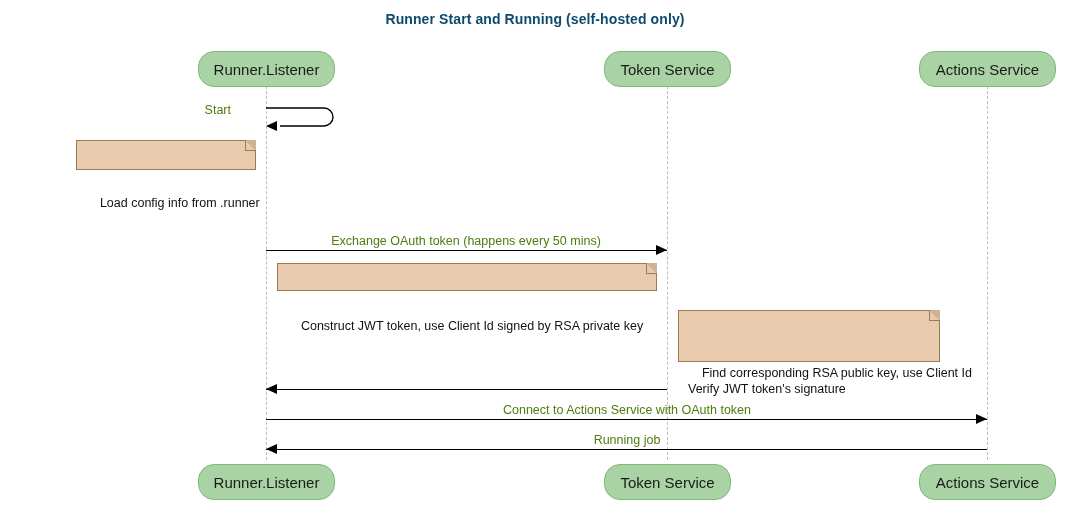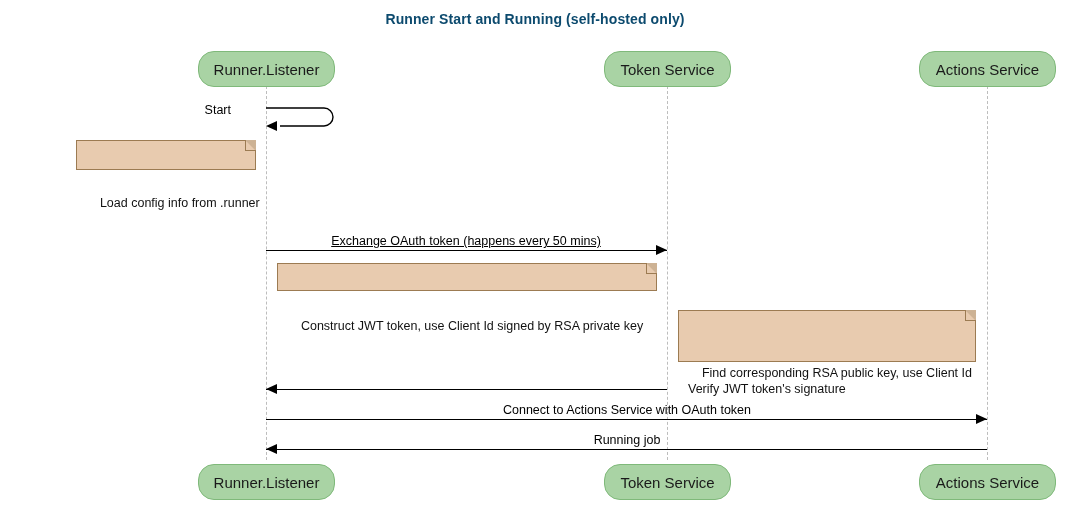--- a/index.html
+++ b/index.html
@@ -94,21 +94,21 @@
     border-left: 11px solid #000000;
   }
   .arrow-left {
     border-top: 5px solid transparent;
     border-bottom: 5px solid transparent;
     border-right: 11px solid #000000;
   }
   .msg-label {
     position: absolute;
     font-size: 12.5px;
-    color: #000000;
+    color: #4d7c0f;
     white-space: nowrap;
   }
   .self-loop {
     position: absolute;
   }
   .self-loop svg {
     display: block;
   }
 </style>
 </head>
@@ -140,31 +140,31 @@
   </div>
   <div class="arrow-head arrow-left" style="left:266px; top:121px;"></div>
 
   <div class="note" style="left:76px; top:140px; width:180px; height:30px;">
     <span class="fold"></span>
     <span class="fold-edge"></span>
     <span>Load config info from .runner</span>
   </div>
 
 
-  <div class="msg-label" style="left:466px; top:234px; transform:translateX(-50%);text-decoration:underline;">Exchange OAuth token (happens every 50 mins)</div>
+  <div class="msg-label" style="left:466px; top:234px; transform:translateX(-50%);">Exchange OAuth token (happens every 50 mins)</div>
   <div class="msg-line" style="left:266px; top:250px; width:401px;"></div>
   <div class="arrow-head arrow-right" style="left:656px; top:245px;"></div>
 
   <div class="note" style="left:277px; top:263px; width:380px; height:28px;">
     <span class="fold"></span>
     <span class="fold-edge"></span>
     <span>Construct JWT token, use Client Id signed by RSA private key</span>
   </div>
 
-  <div class="note" style="left:678px; top:310px; width:298px; height:52px;">
+  <div class="note" style="left:678px; top:310px; width:262px; height:52px;">
     <span class="fold"></span>
     <span class="fold-edge"></span>
     <span>Find corresponding RSA public key, use Client Id
 Verify JWT token's signature</span>
   </div>
 
   <div class="msg-line" style="left:266px; top:389px; width:401px;"></div>
   <div class="arrow-head arrow-left" style="left:266px; top:384px;"></div>
 
   <div class="msg-label" style="left:627px; top:403px; transform:translateX(-50%);">Connect to Actions Service with OAuth token</div>

